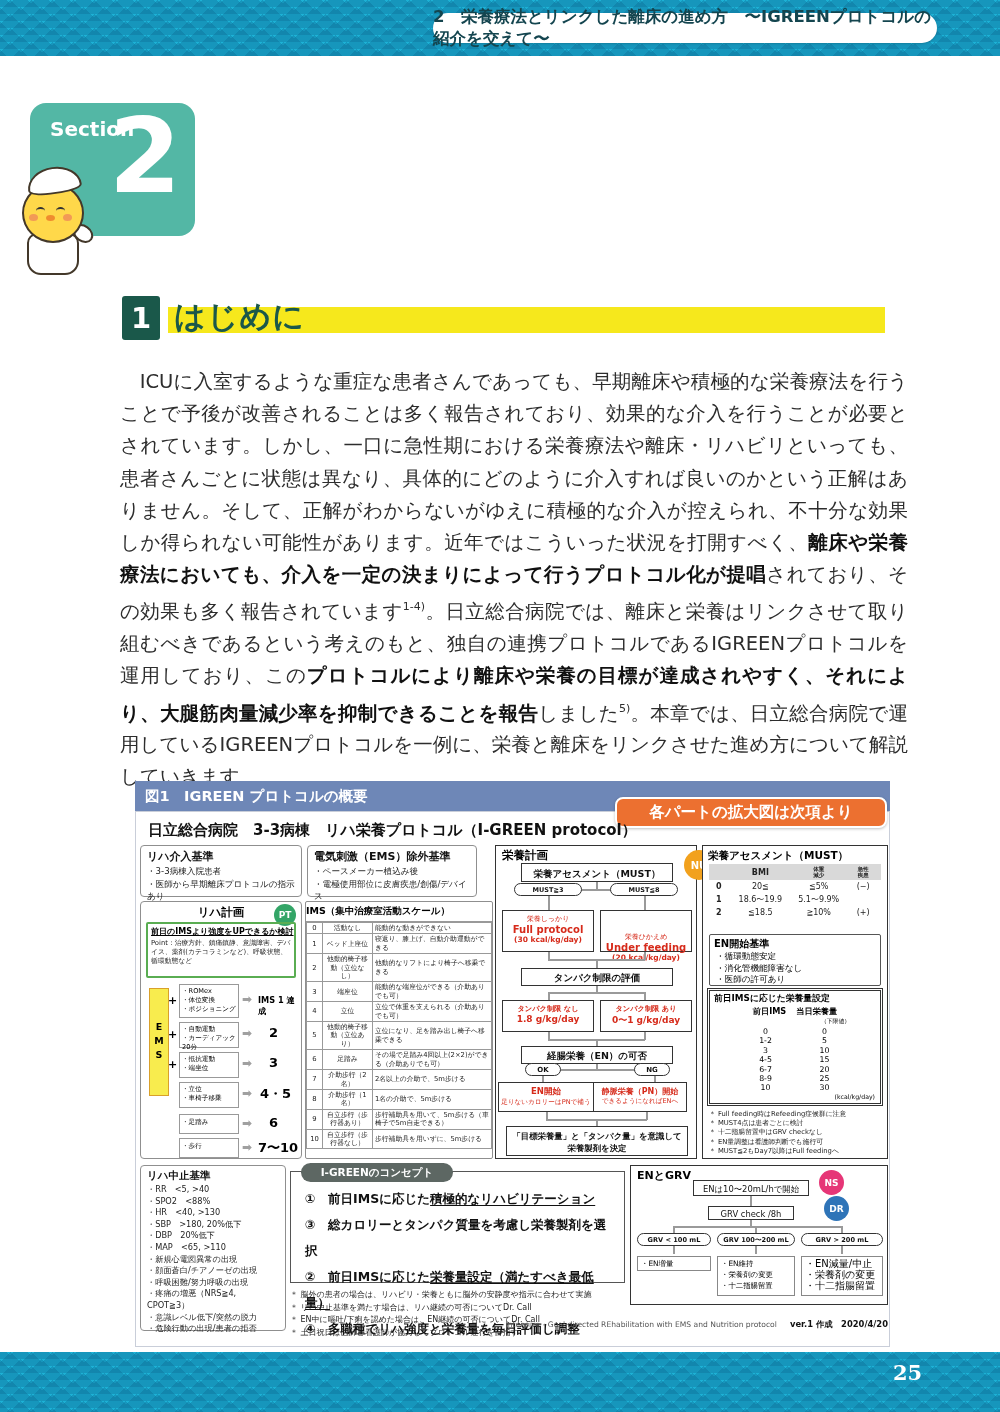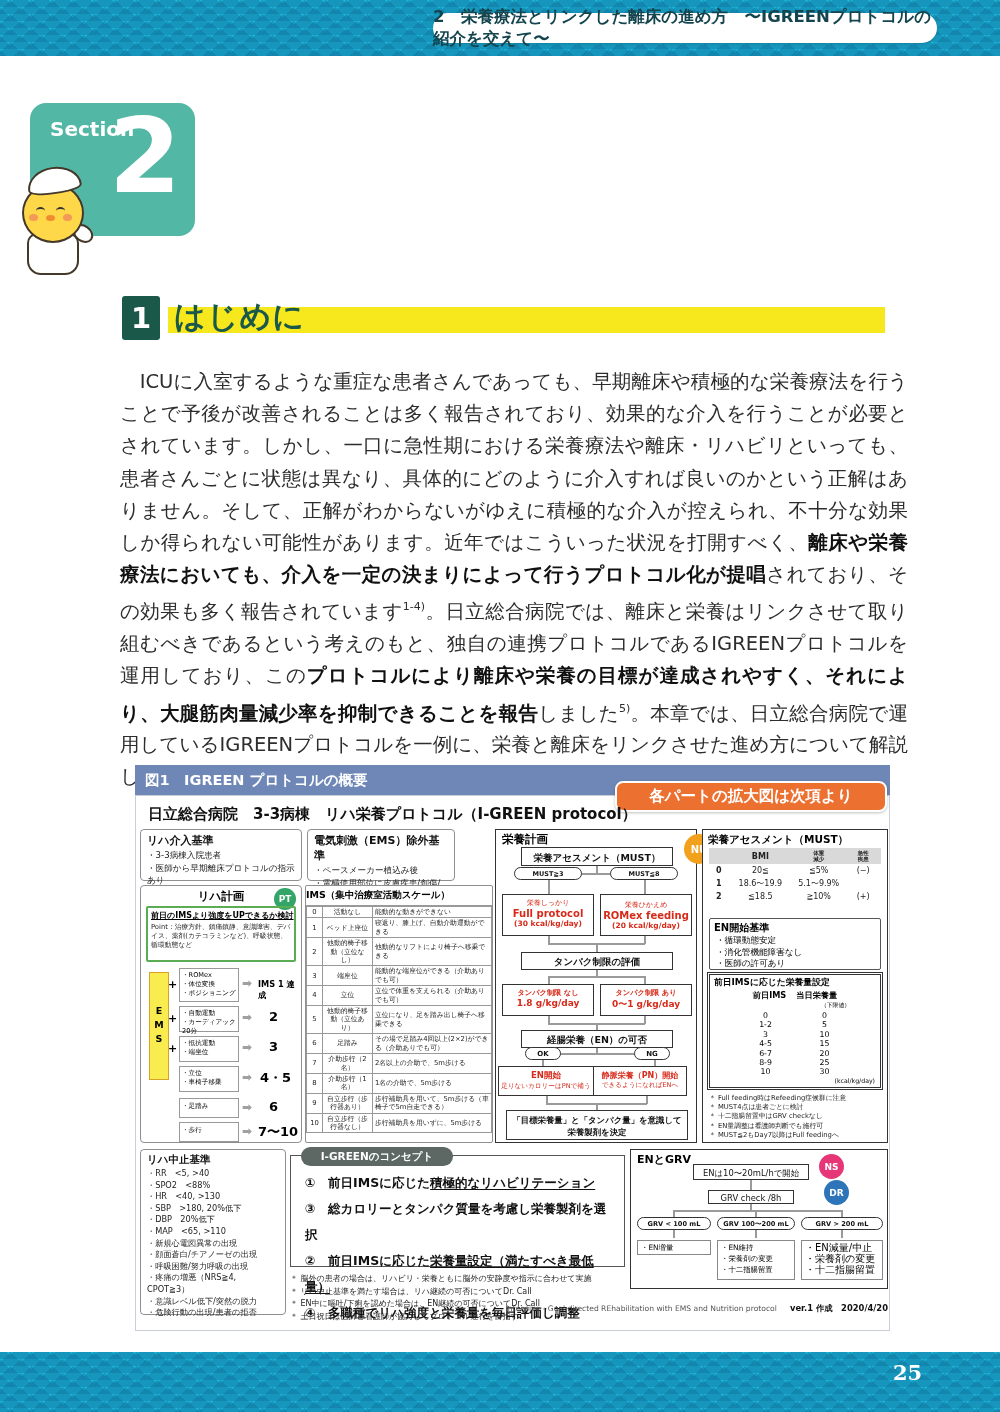--- a/index.html
+++ b/index.html
@@ -17,21 +17,21 @@
   .sec-num{position:absolute;right:14px;top:-12px;color:#fff;font-weight:bold;font-size:104px;line-height:1.25;}
   .page-title{font-weight:bold;font-size:39px;color:#111;letter-spacing:-1px;}
   .page-subtitle{font-weight:bold;font-size:27px;color:#111;letter-spacing:-0.5px;}
   .h2num{background:#1a584a;color:#fff;font-weight:bold;font-size:29px;display:flex;align-items:center;justify-content:center;border-radius:3px;}
   .h2bar{background:#f6e81c;}
   .h2text{color:#1a584a;font-weight:bold;font-size:31px;letter-spacing:1px;}
   .body-par{font-size:19.5px;line-height:32.2px;color:#2d2d2d;text-align:justify;}
   .body-par b{color:#111;}
   .body-par sup{font-size:11px;}
   
-  .fig{background:#fca5a5;}
+  .fig{background:#fca5a5;margin-top:16px;}
   .figbar{background:#6e87b7;color:#fff;font-weight:bold;font-size:14.5px;display:flex;align-items:center;padding-left:10px;}
   .figinner{border:1px solid #c9ced9;background:#fff;}
   .figbadge{background:#ec7030;border:2.5px solid #fff;border-radius:8px;color:#fff;font-weight:bold;font-size:15.5px;
     display:flex;align-items:center;justify-content:center;box-shadow:0 1px 3px rgba(0,0,0,.25);}
   .fighead{font-weight:bold;font-size:15px;color:#111;}
   .panel{border:1px solid #8f8f8f;border-radius:4px;background:#fff;}
   .ptitle{font-weight:bold;font-size:11px;color:#111;padding:3px 6px 1px;}
   .pitem{font-size:8.6px;color:#222;padding:0 6px;line-height:12.6px;}
   .nbox{border:1.5px solid #333;background:#fff;text-align:center;color:#111;}
   .pill{border:1.5px solid #333;border-radius:9px;background:#fff;text-align:center;font-weight:bold;color:#111;}
@@ -104,21 +104,21 @@
       <span>各パートの拡大図は次項より</span>
     </div>
     <div class="ab fighead" style="left:13px;top:40px">日立総合病院　3-3病棟　リハ栄養プロトコル（I-GREEN protocol）</div>
 
     <div class="ab panel" style="left:5px;top:64px;width:162px;height:52px">
       <div class="ptitle">リハ介入基準</div>
       <div class="pitem">・3-3病棟入院患者</div>
       <div class="pitem">・医師から早期離床プロトコルの指示あり</div>
     </div>
 
-    <div class="ab panel" style="left:172px;top:64px;width:148px;height:52px">
+    <div class="ab panel" style="left:172px;top:64px;width:170px;height:52px">
       <div class="ptitle">電気刺激（EMS）除外基準</div>
       <div class="pitem">・ペースメーカー植込み後</div>
       <div class="pitem">・電極使用部位に皮膚疾患/創傷/デバイス</div>
     </div>
 
     <div class="ab panel" style="left:5px;top:120px;width:162px;height:258px">
       <div style="text-align:center;font-weight:bold;font-size:11.5px;padding-top:3px">リハ計画</div>
       <div class="ab cbadge" style="right:5px;top:2px;width:22px;height:22px;background:#33a567;font-size:9px">PT</div>
       <div class="ab" style="left:5px;top:20px;width:150px;height:56px;border:2px solid #5aad52;border-radius:2px;padding:2px 3px">
         <div style="font-weight:bold;font-size:8px;text-decoration:underline;text-align:center;white-space:nowrap">前日のIMSより強度をUPできるか検討</div>
@@ -224,23 +224,23 @@
       <i class="ab ln" style="left:52px;top:43px;width:1.5px;height:21px"></i>
       <i class="ab ln" style="left:148px;top:43px;width:1.5px;height:21px"></i>
       <div class="ab nbox" style="left:25px;top:17px;width:152px;height:19px;font-weight:bold;font-size:9.5px;line-height:19px">栄養アセスメント（MUST）</div>
       <div class="ab pill" style="left:18px;top:37px;width:68px;height:13px;font-size:6.5px;line-height:13px">MUST≧3</div>
       <div class="ab pill" style="left:114px;top:37px;width:68px;height:13px;font-size:6.5px;line-height:13px">MUST≦8</div>
       <div class="ab nbox" style="left:6px;top:64px;width:92px;height:42px;padding-top:3px">
         <div class="red" style="font-size:7px">栄養しっかり</div>
         <div class="red" style="font-weight:bold;font-size:10px">Full protocol</div>
         <div class="red" style="font-weight:bold;font-size:7.5px">(30 kcal/kg/day)</div>
       </div>
-      <div class="ab nbox" style="left:104px;top:64px;width:92px;height:42px;padding-top:5px">
+      <div class="ab nbox" style="left:104px;top:64px;width:92px;height:42px;padding-top:21px">
         <div class="red" style="font-size:7px">栄養ひかえめ</div>
-        <div class="red" style="font-weight:bold;font-size:10px">ROMex feeding</div>
+        <div class="red" style="font-weight:bold;font-size:10px">Under feeding</div>
         <div class="red" style="font-weight:bold;font-size:7.5px">(20 kcal/kg/day)</div>
       </div>
       <i class="ab ln" style="left:52px;top:106px;width:1.5px;height:8px"></i>
       <i class="ab ln" style="left:148px;top:106px;width:1.5px;height:8px"></i>
       <i class="ab ln" style="left:52px;top:113px;width:97px;height:1.5px"></i>
       <i class="ab ln" style="left:100px;top:113px;width:1.5px;height:9px"></i>
       <div class="ab nbox" style="left:25px;top:122px;width:152px;height:18px;font-weight:bold;font-size:9.5px;line-height:18px">タンパク制限の評価</div>
       <i class="ab ln" style="left:100px;top:140px;width:1.5px;height:6px"></i>
       <i class="ab ln" style="left:52px;top:146px;width:97px;height:1.5px"></i>
       <i class="ab ln" style="left:52px;top:146px;width:1.5px;height:8px"></i>

